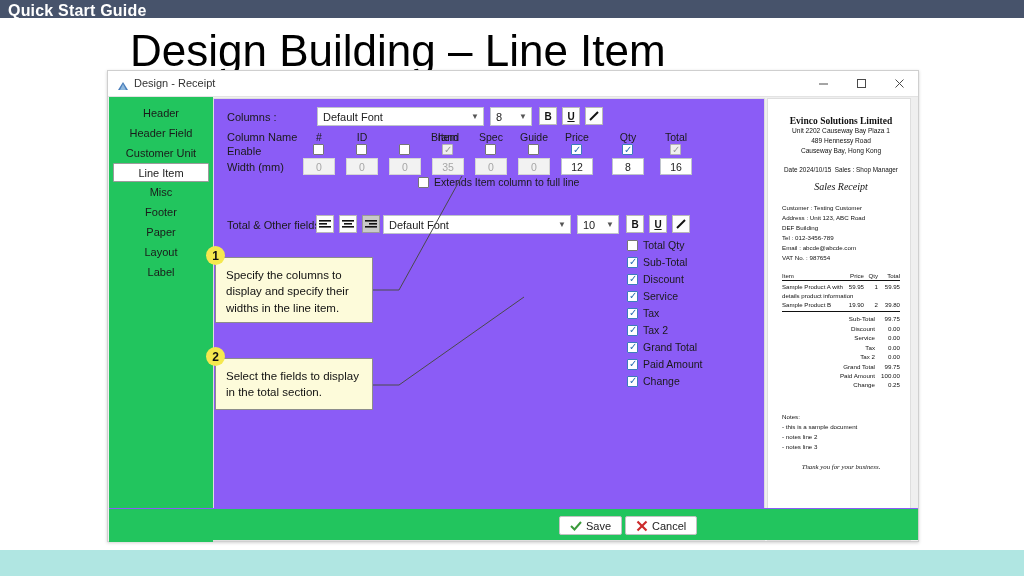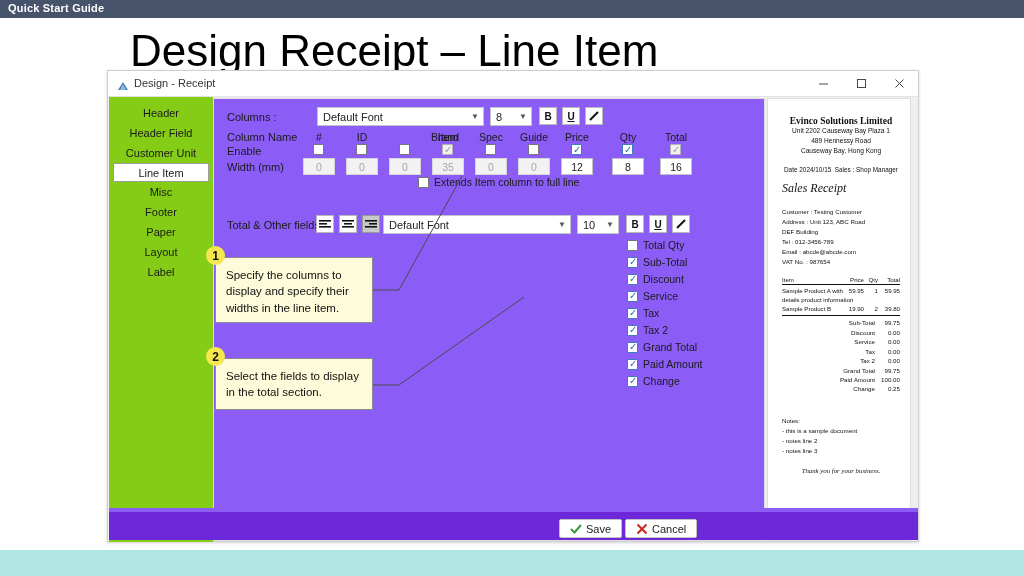--- a/index.html
+++ b/index.html
@@ -11,21 +11,21 @@
     -webkit-font-smoothing:antialiased;
   }
 
   
   #slide-header-bar {
     position:absolute; left:0; top:0; width:1024px; height:18px;
     background:#47536b;
   }
   #slide-header-title {
     position:absolute; left:8px; top:2px;
-    color:#ffffff; font-size:11px; font-weight:bold; letter-spacing:.2px;
+    color:#ffffff; font-size:16px; font-weight:bold; letter-spacing:.2px;
   }
   #slide-footer-bar {
     position:absolute; left:0; bottom:0; width:1024px; height:26px;
     background:#b0e6e2;
   }
   #slide-title {
     position:absolute; left:130px; top:26px;
     font-size:44px; color:#000; font-weight:normal; white-space:nowrap;
   }
 
@@ -51,21 +51,21 @@
     font-size:12px; color:#4a4a4a;
   }
   #btn-min { right:76px; }
   #btn-max { right:38px; }
   #btn-close { right:0px; }
   .winbtn svg { display:block; }
 
   
   #sidebar {
     position:absolute; left:1px; top:26px; width:104px; height:445px;
-    background:#84cc16;
+    background:#22c55e;
   }
   .side-item {
     height:20px; margin:0 4px; display:flex; align-items:center;
     justify-content:center; font-size:11px; color:#1a1a1a;
   }
   .side-item.first { margin-top:6px; }
   .side-item.selected {
     background:#ffffff; border:1px solid #9b9b9b; border-radius:1px;
     height:19px;
   }
@@ -163,21 +163,21 @@
   .r-company {
     font-family:"Liberation Serif", serif; font-weight:bold; font-size:9.5px;
     text-align:center; margin-top:9px;
   }
   .r-addr { font-size:6.6px; text-align:center; line-height:1.55; }
   .r-daterow {
     font-size:6.4px; margin-top:9px; display:flex; justify-content:space-between;
     padding:0 2px;
   }
   .r-doctype {
-    font-size:12px; font-style:italic; margin-top:8px;
+    font-size:10px; font-style:italic; text-align:center; margin-top:8px;
     font-family:"Liberation Serif", serif;
   }
   .r-cust { font-size:6.2px; line-height:1.62; margin-top:11px; }
   .r-itemhead {
     display:flex; font-size:6.1px; margin-top:9px;
     border-bottom:1px solid #111; padding-bottom:1px;
   }
   .r-row { display:flex; font-size:6.1px; line-height:1.45; }
   .c-item { flex:1; }
   .c-price { width:20px; text-align:right; }
@@ -191,21 +191,21 @@
   .r-totrow .tv { width:25px; text-align:right; }
   .r-notes { font-size:6.2px; line-height:1.6; margin-top:22px; }
   .r-thanks {
     font-size:6.8px; font-style:italic; margin-top:12px; text-align:center;
     font-family:"Liberation Serif", serif;
   }
 
   
   #bottombar {
     position:absolute; left:1px; bottom:1px; width:809px; height:32px;
-    background:#6d28d9; border-top:4px solid #8b5cf6;
+    background:#22c55e; border-top:1px solid #8b5cf6;
   }
   .actbtn {
     position:absolute; top:7px; height:19px; background:#ffffff;
     border:1px solid #c2c2c2; border-radius:2px;
     display:flex; align-items:center; gap:4px; padding:0 10px;
     font-size:11px; color:#222;
   }
   #save-button { left:450px; }
   #cancel-button { left:516px; }
 
@@ -226,21 +226,21 @@
   #badge-2   { left:206px; top:347px; }
 
   #connectors { position:absolute; left:0; top:0; width:1024px; height:576px;
     pointer-events:none; }
 </style>
 </head>
 <body>
 
 <div id="slide-header-bar"></div>
 <div id="slide-header-title">Quick Start Guide</div>
-<div id="slide-title">Design Receipt – Line Item</div>
+<div id="slide-title">Design Building – Line Item</div>
 <div id="slide-footer-bar"></div>
 
 <div id="app-window">
 
   <div id="titlebar">
     <span id="titlebar-icon">
       <svg width="12" height="12" viewBox="0 0 12 12">
         <polygon points="6,2 11,10 1,10" fill="#4a7ebb"></polygon>
         <polygon points="6,4 9,10 3,10" fill="#8fb8dd"></polygon>
       </svg>

